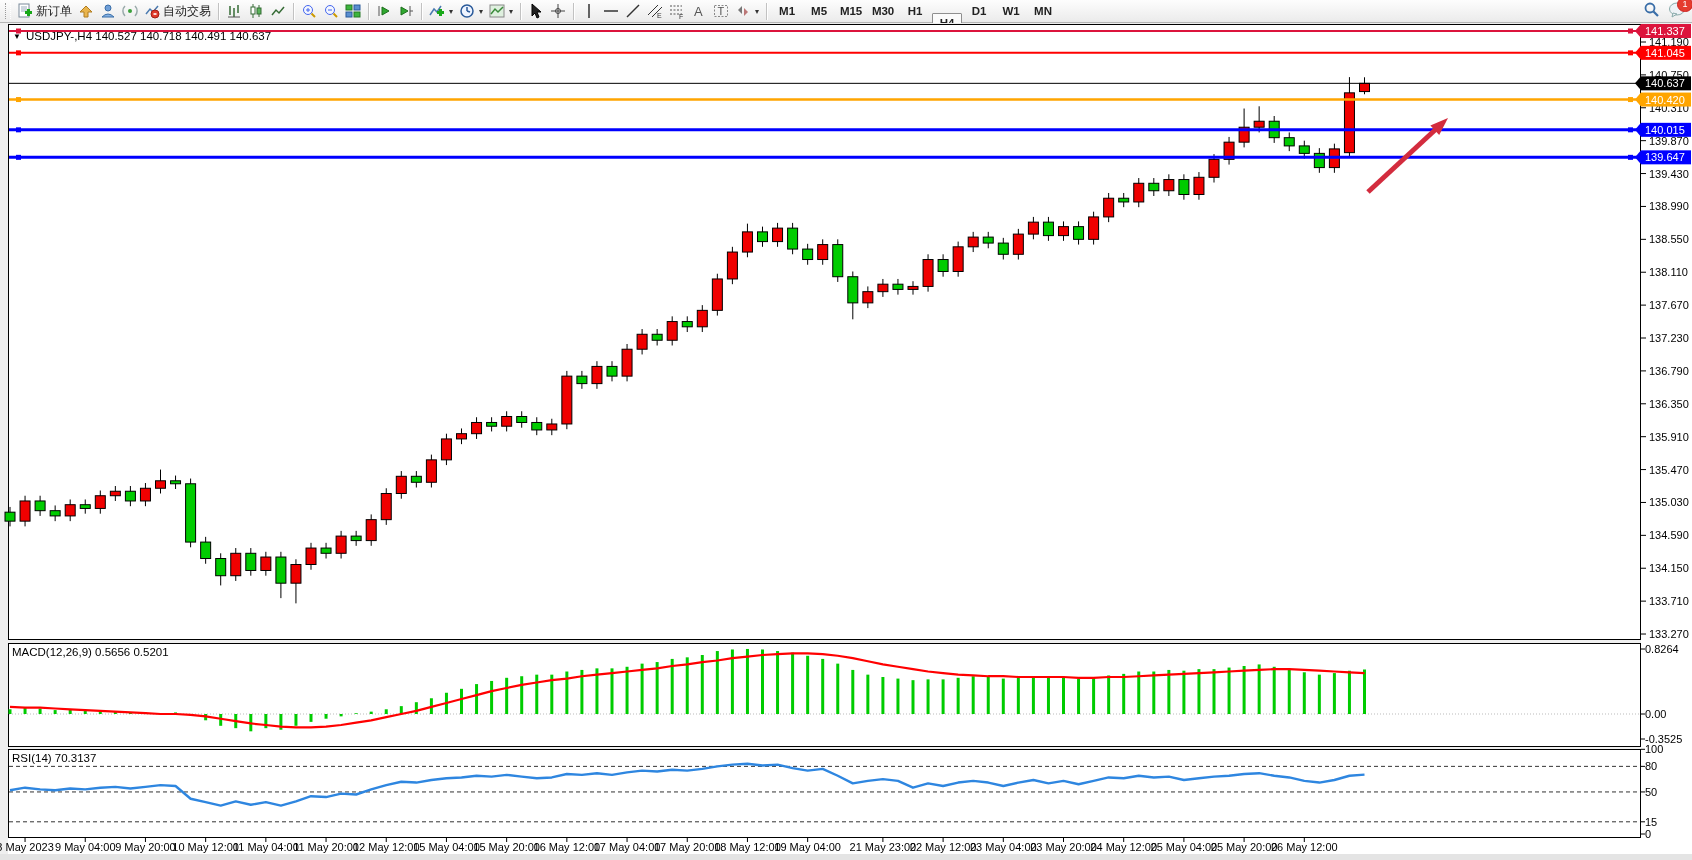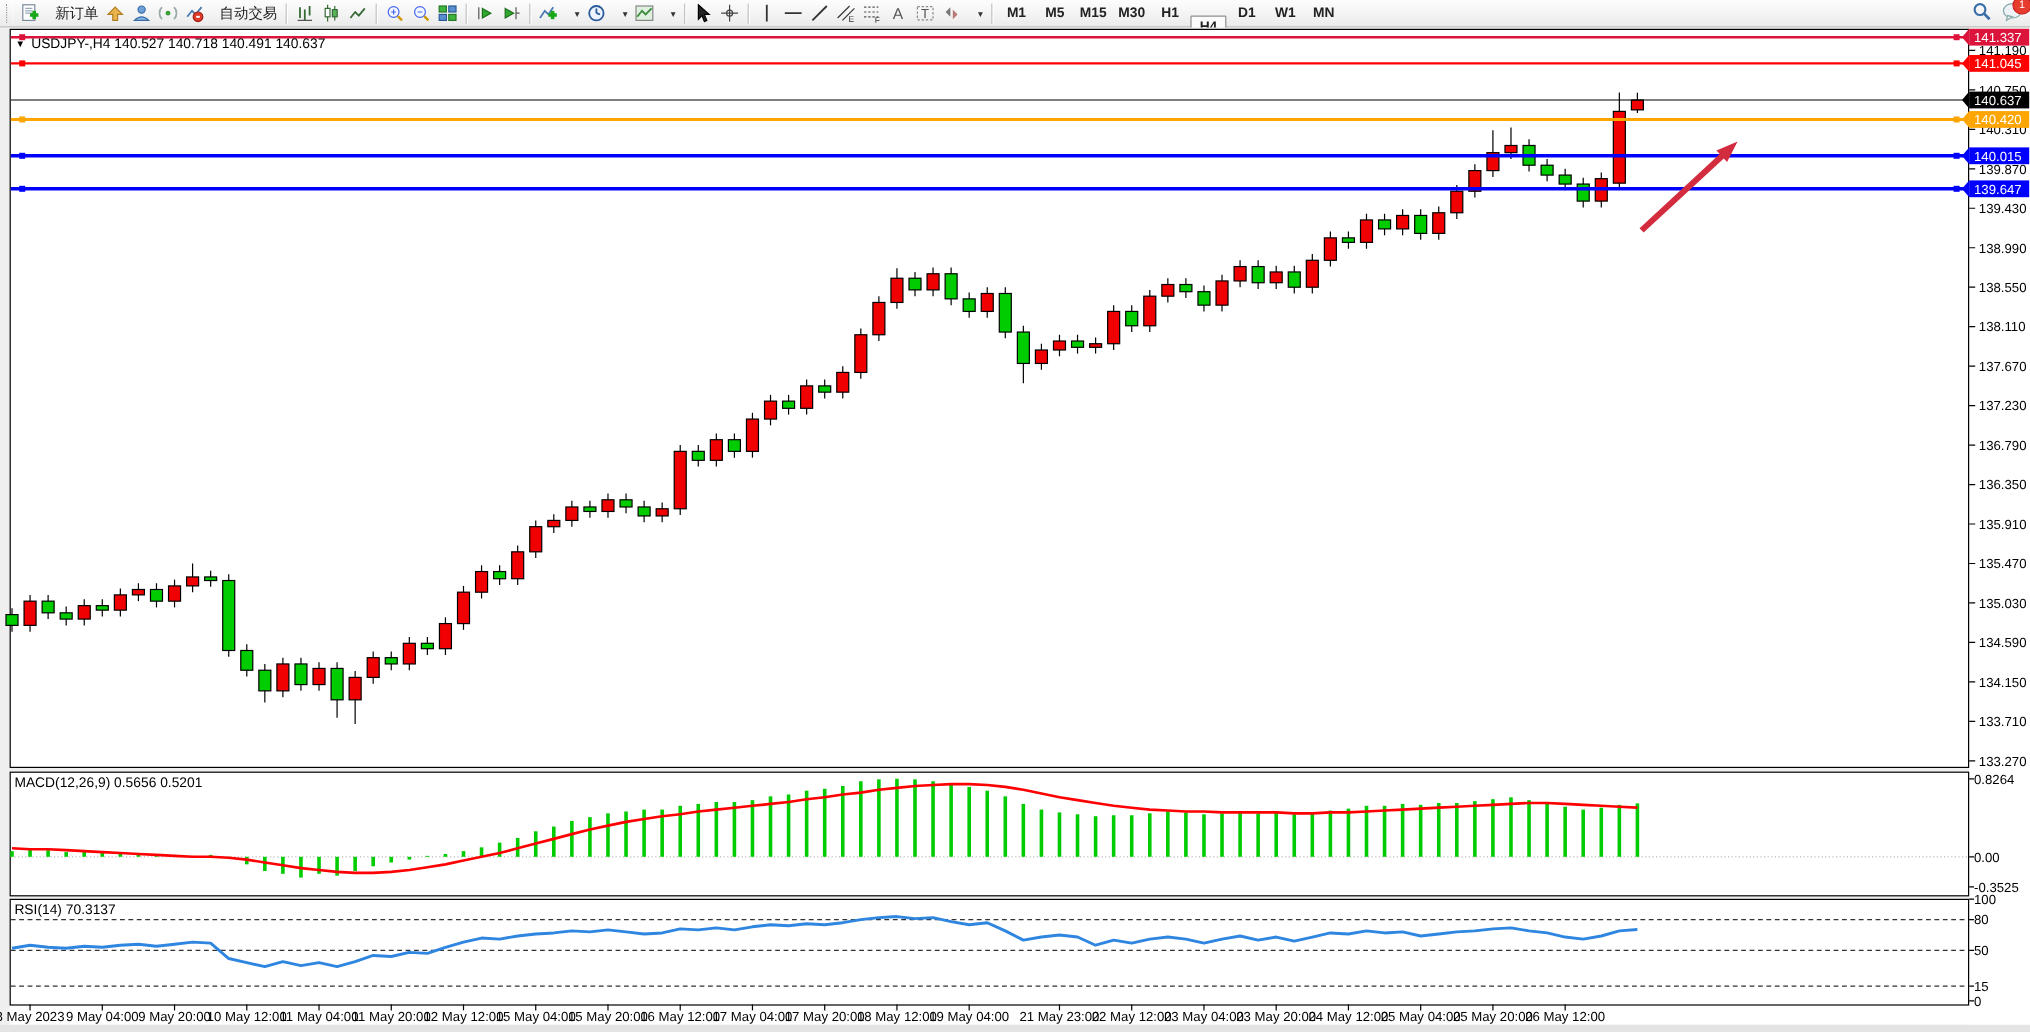--- a/index.html
+++ b/index.html
@@ -1,20 +1,20 @@
 <!DOCTYPE html>
 <html><head>
 <meta charset="utf-8">
 <style>
   html,body{margin:0;padding:0;background:#e8e8e8;}
   body{width:1692px;height:860px;overflow:hidden;font-family:"Liberation Sans",sans-serif;}
   
   .tb{height:22px;display:flex;align-items:center;background:linear-gradient(#fdfdfd,#ebebeb);
       border-bottom:1px solid #b5b5b5;font-size:12px;color:#222;padding-left:2px;white-space:nowrap;}
-  .tbtn{display:flex;align-items:center;height:16px;padding:0 3px;gap:13px;cursor:default;text-align:right;}
+  .tbtn{display:flex;align-items:center;height:16px;padding:0 3px;gap:3px;cursor:default;text-align:right;}
   .tbtn svg{display:block;}
   .grip{width:4px;height:16px;margin:0 3px;border-left:1px dotted #9a9a9a;border-right:1px dotted #fff;}
   .sep{width:1px;height:17px;background:#c2c2c2;margin:0 4px;box-shadow:1px 0 0 #ffffff;}
   .caret{font-size:8px;color:#333;margin-left:1px;}
   .tf{min-width:24px;text-align:center;height:18px;line-height:18px;padding:0 2px;margin:0 1px;
       border:1px solid transparent;color:#222;font-size:11.5px;font-weight:bold;}
   .tf.active{background:#fbfbfb;border:1px solid #8f8f8f;border-radius:1px;margin-top:24px;}
   .tb-right{margin-left:auto;display:flex;align-items:center;margin-right:6px;gap:8px;}
   .chaticon{position:relative;}
   .badge{position:absolute;top:-5px;right:-7px;background:#e53c2e;color:#fff;border-radius:8px;

